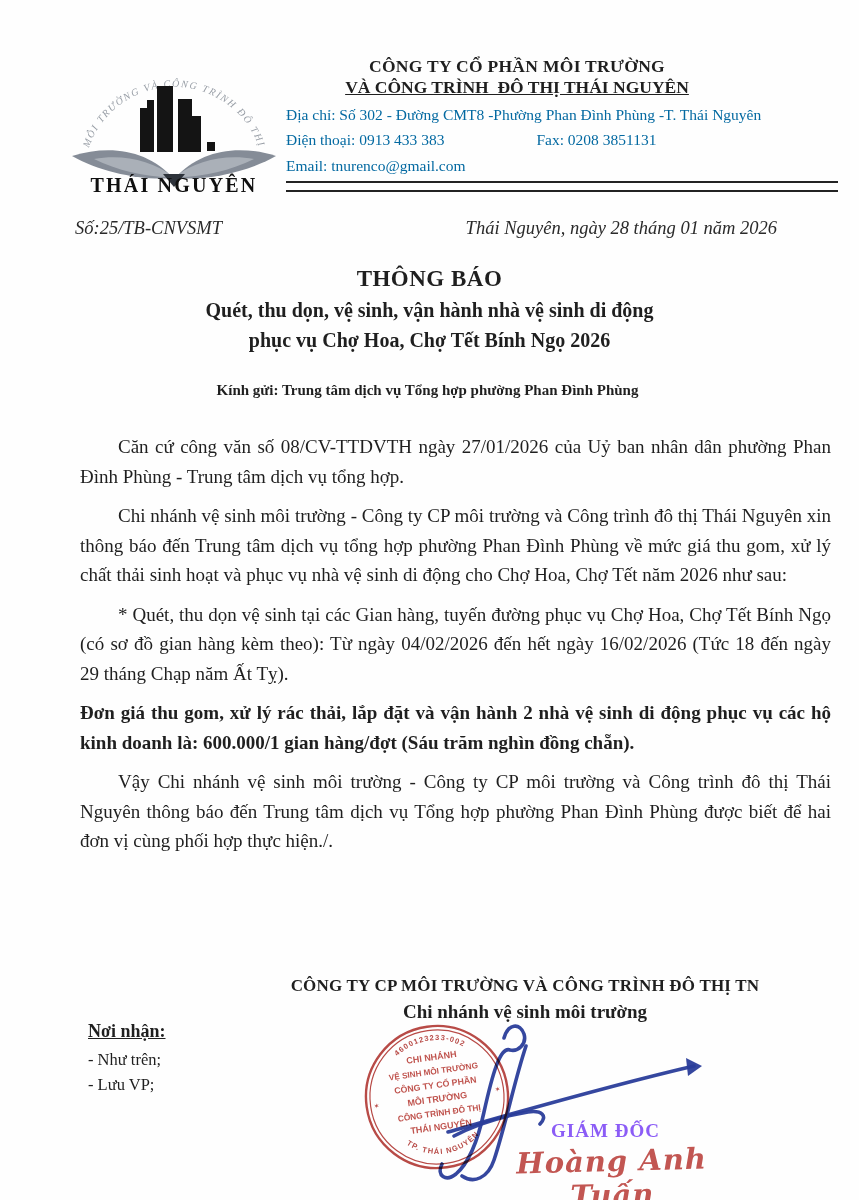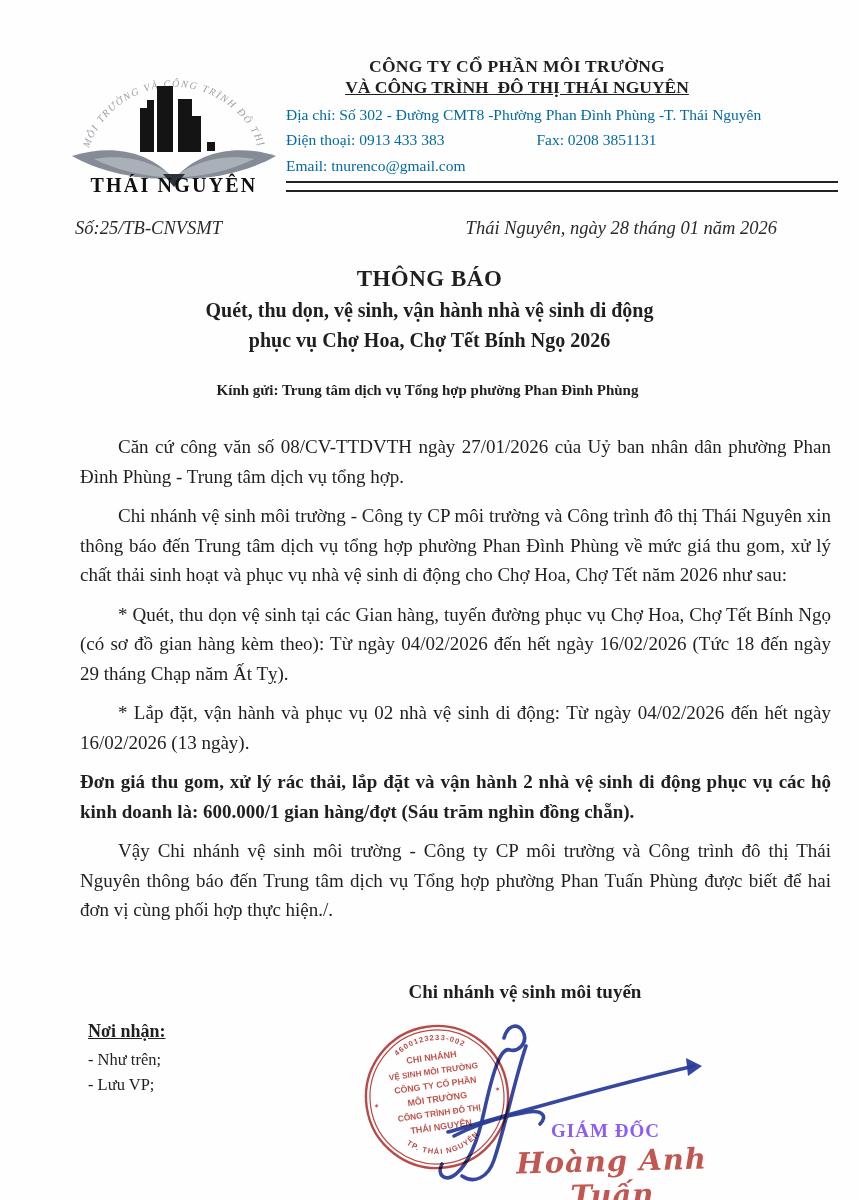--- a/index.html
+++ b/index.html
@@ -125,33 +125,33 @@
     <div class="doc-sub">Quét, thu dọn, vệ sinh, vận hành nhà vệ sinh di động</div>
     <div class="doc-sub">phục vụ Chợ Hoa, Chợ Tết Bính Ngọ 2026</div>
   </div>
 
   <div class="recipient">Kính gửi: Trung tâm dịch vụ Tổng hợp phường Phan Đình Phùng</div>
 
   <div class="body-block">
     <p>Căn cứ công văn số 08/CV-TTDVTH ngày 27/01/2026 của Uỷ ban nhân dân phường Phan Đình Phùng - Trung tâm dịch vụ tổng hợp.</p>
     <p>Chi nhánh vệ sinh môi trường - Công ty CP môi trường và Công trình đô thị Thái Nguyên xin thông báo đến Trung tâm dịch vụ tổng hợp phường Phan Đình Phùng về mức giá thu gom, xử lý chất thải sinh hoạt và phục vụ nhà vệ sinh di động cho Chợ Hoa, Chợ Tết năm 2026 như sau:</p>
     <p>* Quét, thu dọn vệ sinh tại các Gian hàng, tuyến đường phục vụ Chợ Hoa, Chợ Tết Bính Ngọ (có sơ đồ gian hàng kèm theo): Từ ngày 04/02/2026 đến hết ngày 16/02/2026 (Tức 18 đến ngày 29 tháng Chạp năm Ất Tỵ).</p>
-    <p>* Lắp đặt, vận hành và phục vụ 02 nhà vệ sinh di động: Từ ngày 04/02/2026 đến hết ngày 16/02/2026 (13 ngày).</p>
     <p class="bold-par">Đơn giá thu gom, xử lý rác thải, lắp đặt và vận hành 2 nhà vệ sinh di động phục vụ các hộ kinh doanh là: 600.000/1 gian hàng/đợt (Sáu trăm nghìn đồng chẵn).</p>
-    <p>Vậy Chi nhánh vệ sinh môi trường - Công ty CP môi trường và Công trình đô thị Thái Nguyên thông báo đến Trung tâm dịch vụ Tổng hợp phường Phan Tuấn Phùng được biết để hai đơn vị cùng phối hợp thực hiện./.</p>
+    <p>Vậy Chi nhánh vệ sinh môi trường - Công ty CP môi trường và Công trình đô thị Thái Nguyên thông báo đến Trung tâm dịch vụ Tổng hợp phường Phan Đình Phùng được biết để hai đơn vị cùng phối hợp thực hiện./.</p>
   </div>
 
   <div class="footer-recipients">
     <div class="fr-label">Nơi nhận:</div>
     <div class="fr-item">- Như trên;</div>
     <div class="fr-item">- Lưu VP;</div>
   </div>
 
   <div class="org-block">
-    <div class="org2">Chi nhánh vệ sinh môi tuyến</div>
+    <div class="org1">CÔNG TY CP MÔI TRƯỜNG VÀ CÔNG TRÌNH ĐÔ THỊ TN</div>
+    <div class="org2">Chi nhánh vệ sinh môi trường</div>
   </div>
 
   <svg class="stamp" viewBox="0 0 150 150" xmlns="http://www.w3.org/2000/svg">
     <defs>
       <path id="ringTop" d="M 18,75 A 57,57 0 0 1 132,75"></path>
       <path id="ringBottom" d="M 21,78 A 54,54 0 0 0 129,78"></path>
     </defs>
     <circle cx="75" cy="75" r="71" fill="none" stroke="#b5413d" stroke-width="2.4"></circle>
     <circle cx="75" cy="75" r="67" fill="none" stroke="#b5413d" stroke-width="1.2"></circle>
     <text class="ring">

